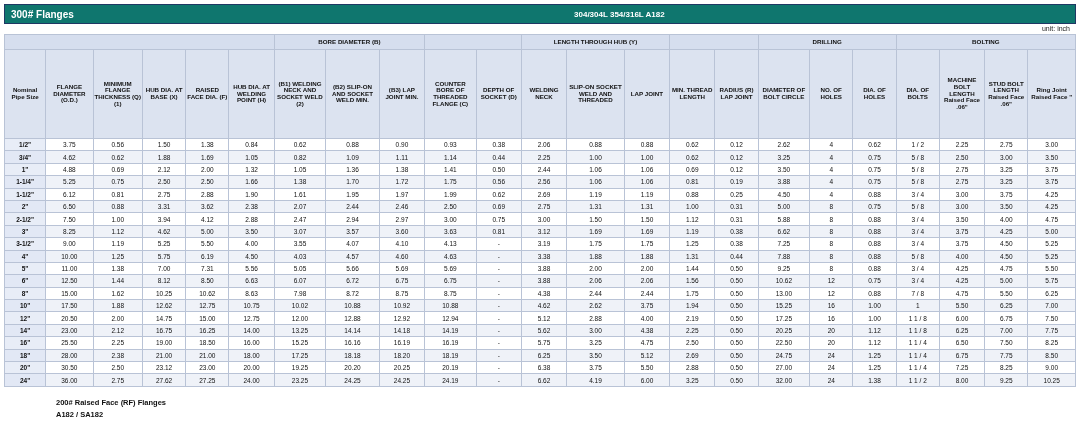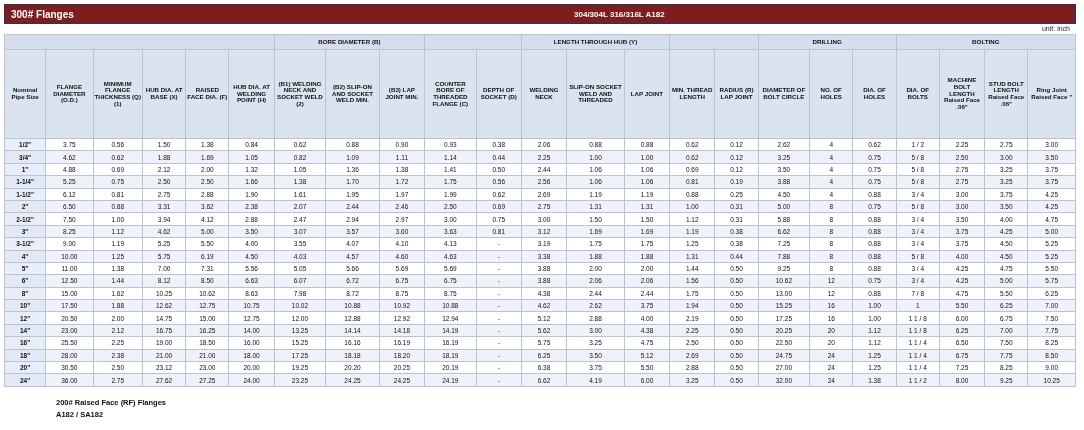--- a/index.html
+++ b/index.html
@@ -18,21 +18,21 @@
   .sheet {
     position: absolute;
     left: 4px;
     top: 4px;
     width: 1072px;
   }
   
   .titlebar {
     display: flex;
     align-items: center;
-    background: #7f1d1d;
+    background: #0f766e;
     color: #ffffff;
     height: 18px;
     border: 1px solid #1F3864;
   }
   .titlebar .t-left {
     font-size: 10px;
     font-weight: bold;
     padding-left: 6px;
     width: 40%;
   }
@@ -107,21 +107,21 @@
   }
 </style>
 </head>
 <body>
 
 <div class="page">
   <div class="sheet">
 
     <div class="titlebar">
       <div class="t-left">300# Flanges</div>
-      <div class="t-mid">304/304L 316/316L A182</div>
+      <div class="t-mid">304/304L 354/316L A182</div>
       <div class="t-right"></div>
     </div>
 
     <div class="subbar">
       <span>unit: inch</span>
     </div>
 
     <table class="flg">
       <colgroup>
         <col style="width:40px">

